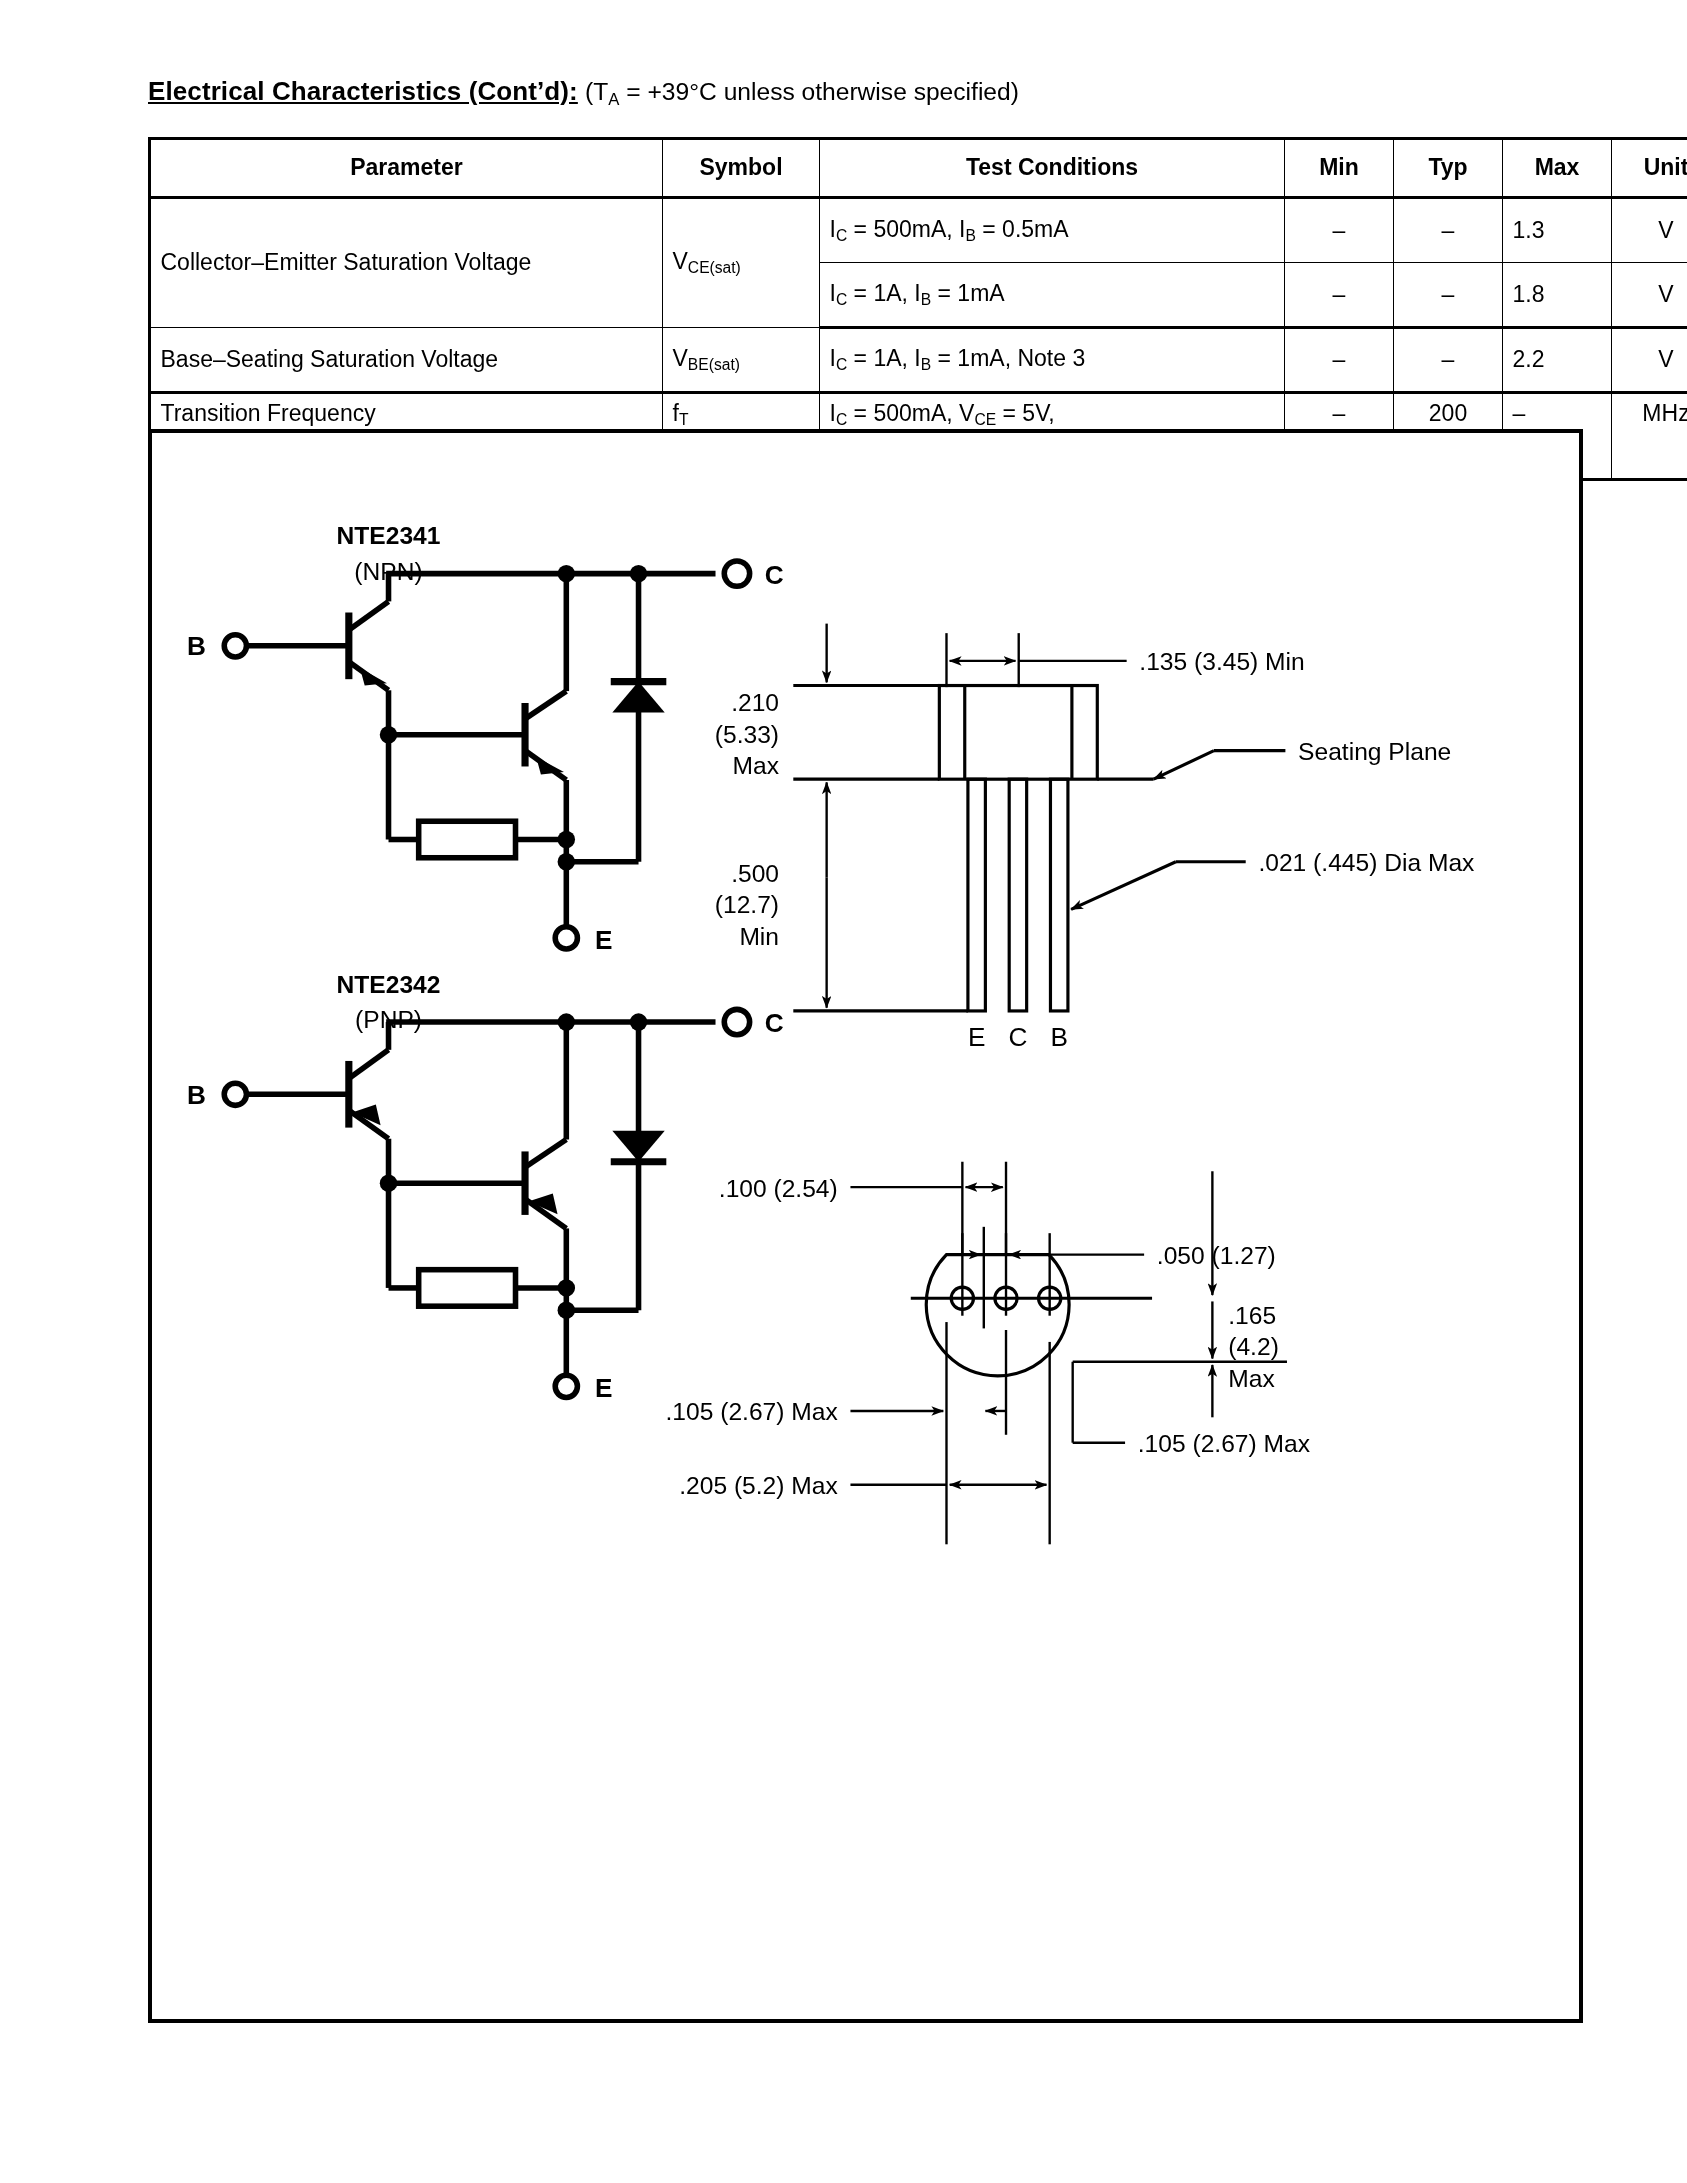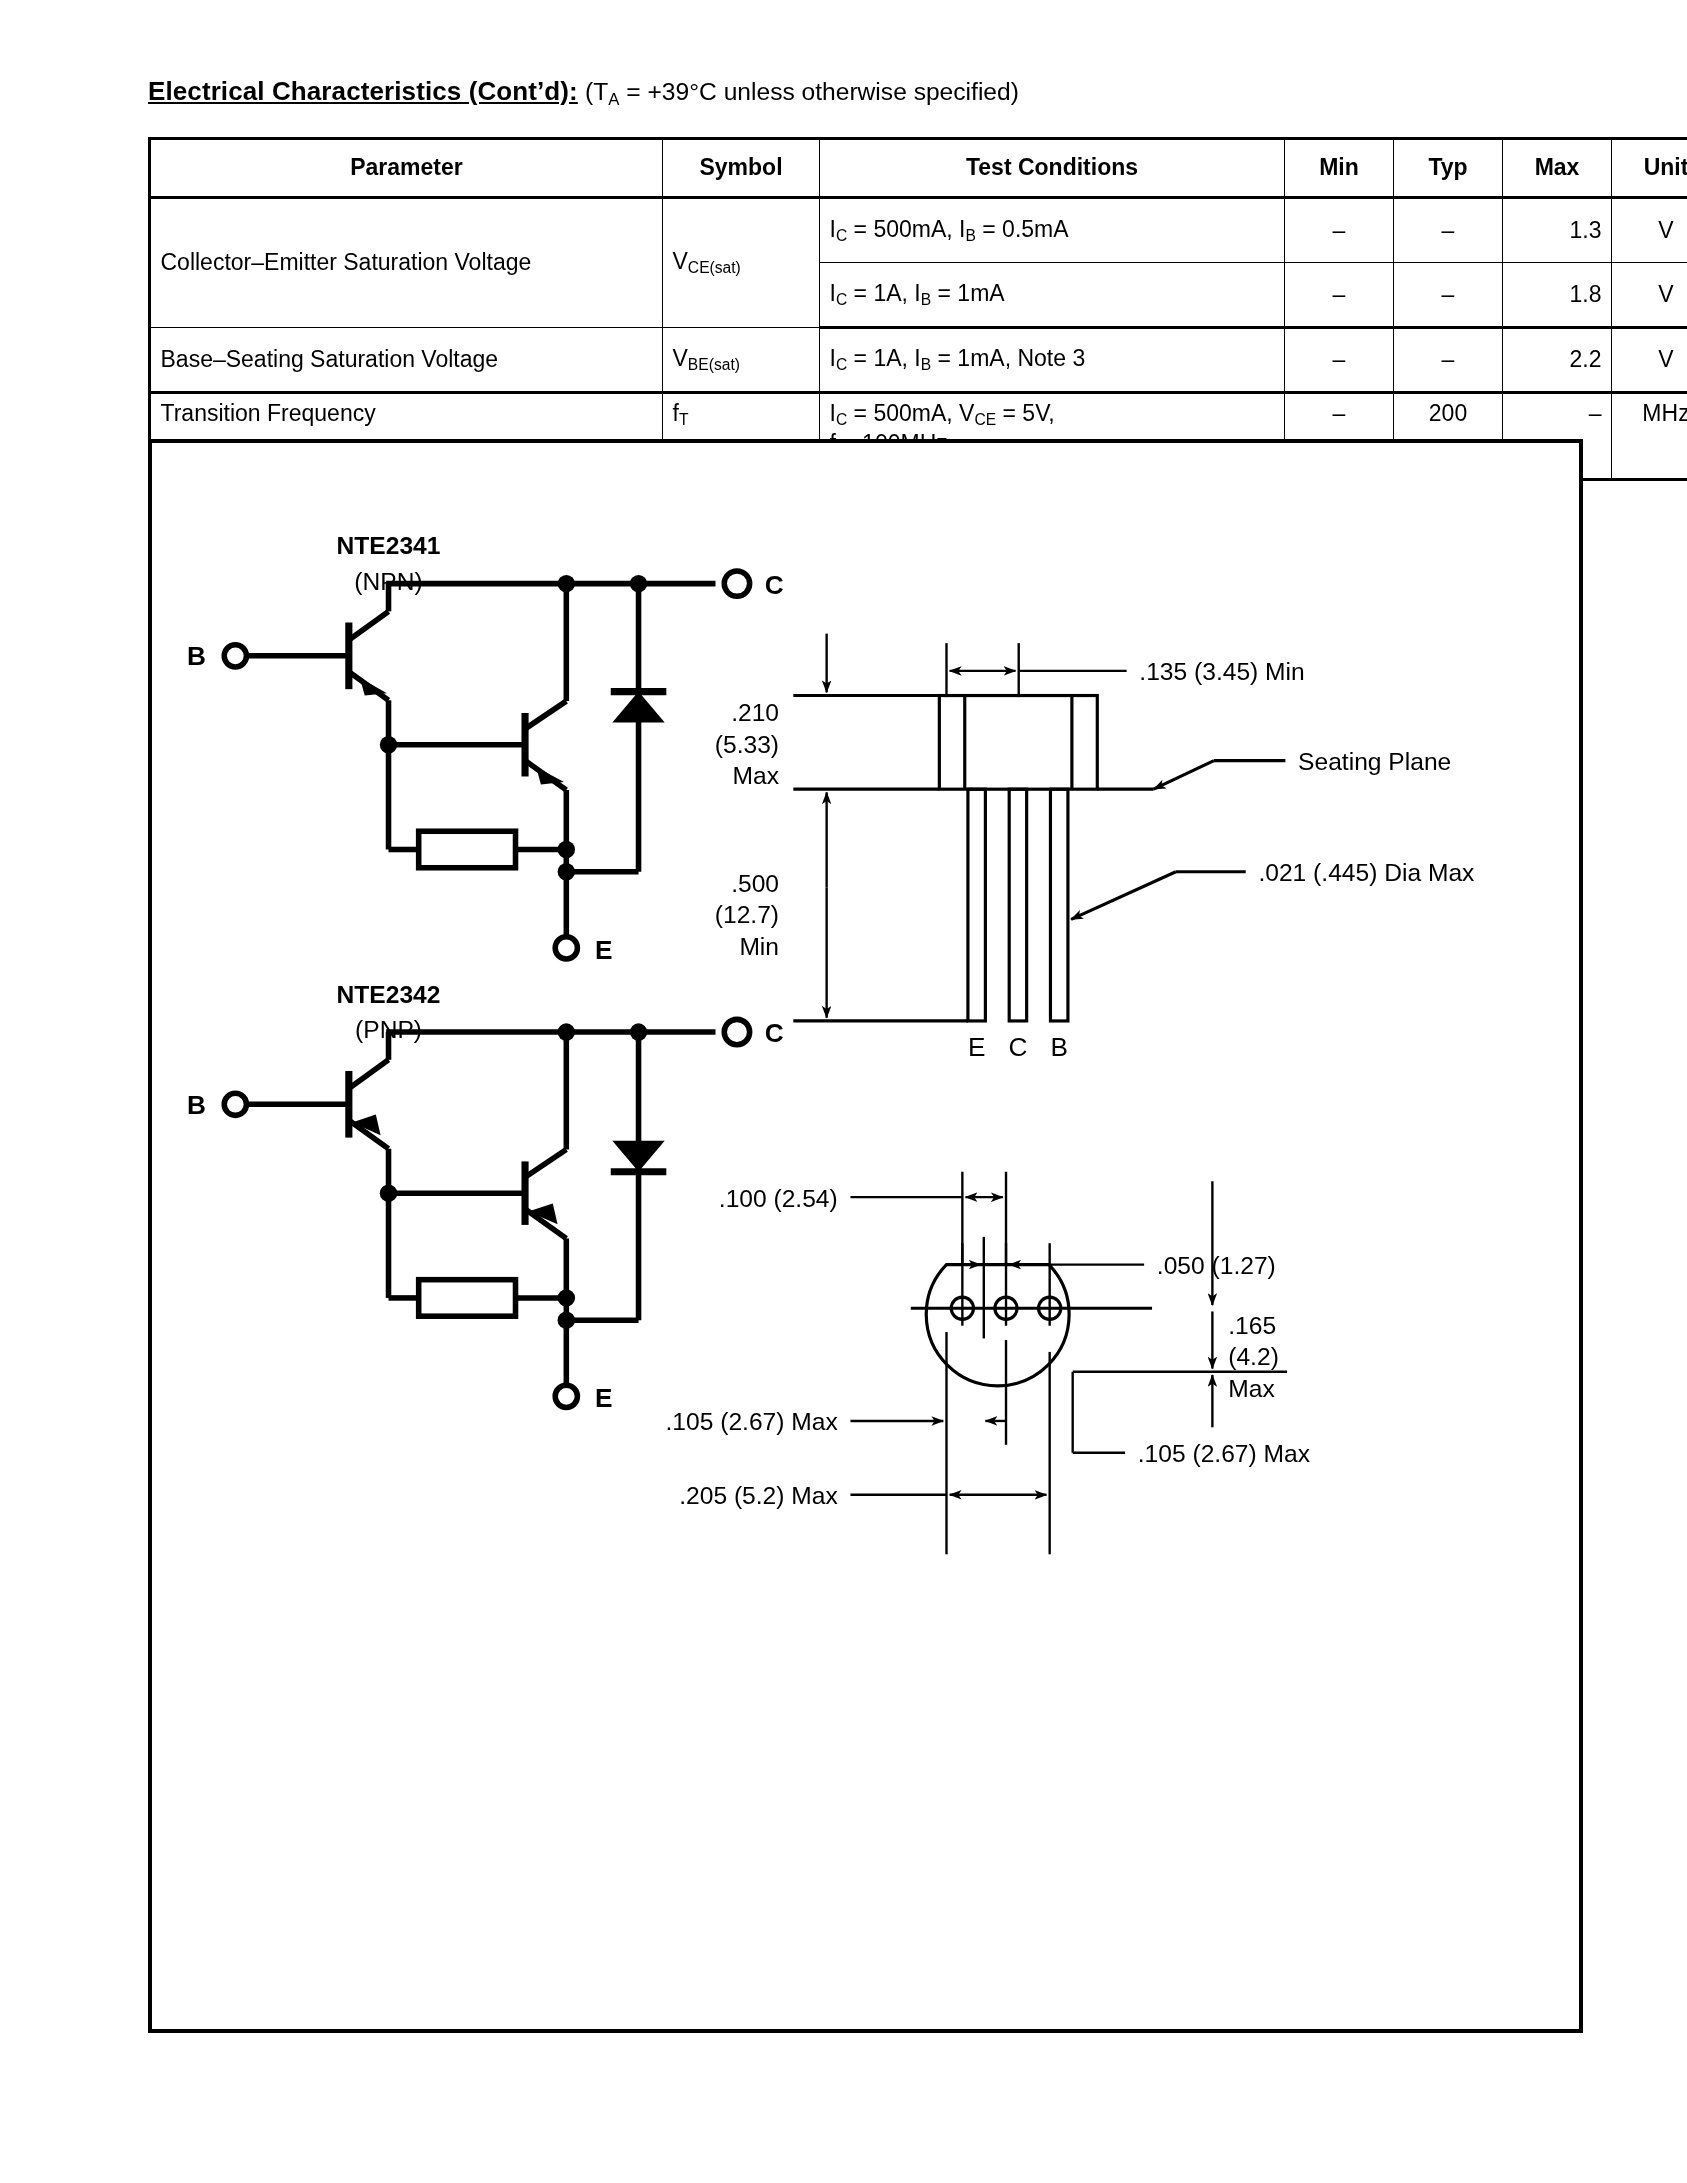--- a/index.html
+++ b/index.html
@@ -16,30 +16,30 @@
   .tbl{position:absolute;left:148px;top:137px;width:1437px;border-collapse:collapse;
        border:3.2px solid #000;table-layout:fixed;}
   .tbl td,.tbl th{border:1.6px solid #000;font-size:23px;font-weight:normal;
        padding:6.4px 9.5px;vertical-align:middle;background:#fff;}
   .tbl thead th{font-weight:bold;text-align:center;height:43px;border-bottom:3.2px solid #000;}
   .c-param{width:492px;text-align:left;}
   .c-sym{width:137px;text-align:left;}
   .c-cond{width:445px;text-align:left;}
   .c-min{width:89px;text-align:center;}
   .c-typ{width:89px;text-align:center;}
-  .c-max{width:89px;text-align:right;}
+  .c-max{width:89px;text-align:left;}
   .c-unit{width:89px;text-align:center;}
   .rowtall{height:65px;}
   .rowxtall{height:87px;}
   .thickb{border-bottom:3.2px solid #000 !important;}
   .nb{border-bottom:0 !important;}
   .cond2{line-height:1.18;}
 
   
-  .frame{position:absolute;left:148px;top:439px;width:1435px;height:1594px;
+  .frame{position:absolute;left:148px;top:429px;width:1435px;height:1594px;
          border:4px solid #000;box-sizing:border-box;background:#fff;}
   .svgwrap{position:absolute;left:0;top:0;width:1435px;height:1594px;}
 
   .lbl{font-family:"Liberation Sans",sans-serif;font-size:31px;}
   .lbl-b{font-family:"Liberation Sans",sans-serif;font-size:31px;font-weight:bold;}
   .lbl-pin{font-family:"Liberation Sans",sans-serif;font-size:33px;font-weight:bold;}
   .lbl-pin2{font-family:"Liberation Sans",sans-serif;font-size:33px;}
 </style>
 </head>
 <body>

